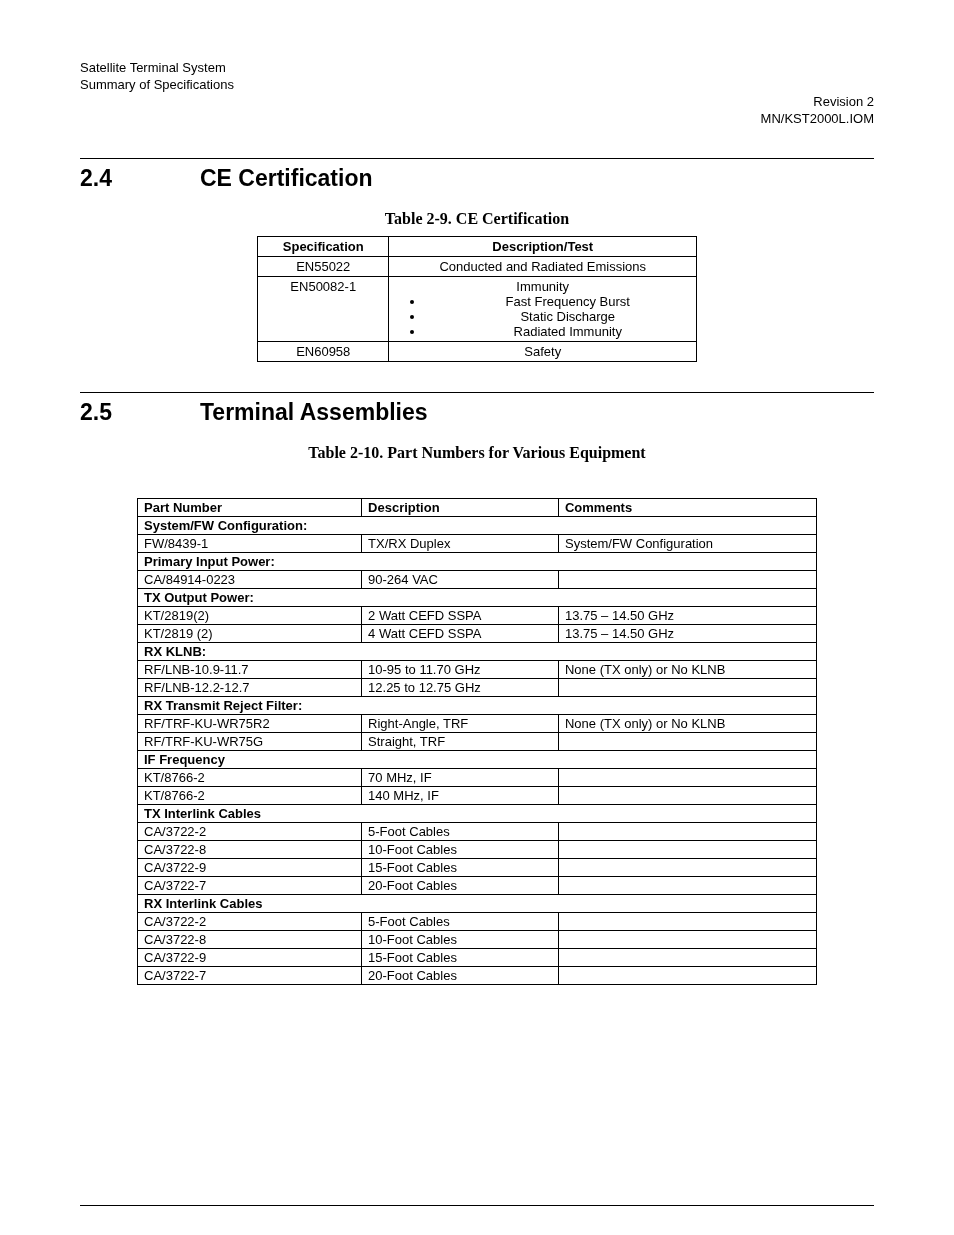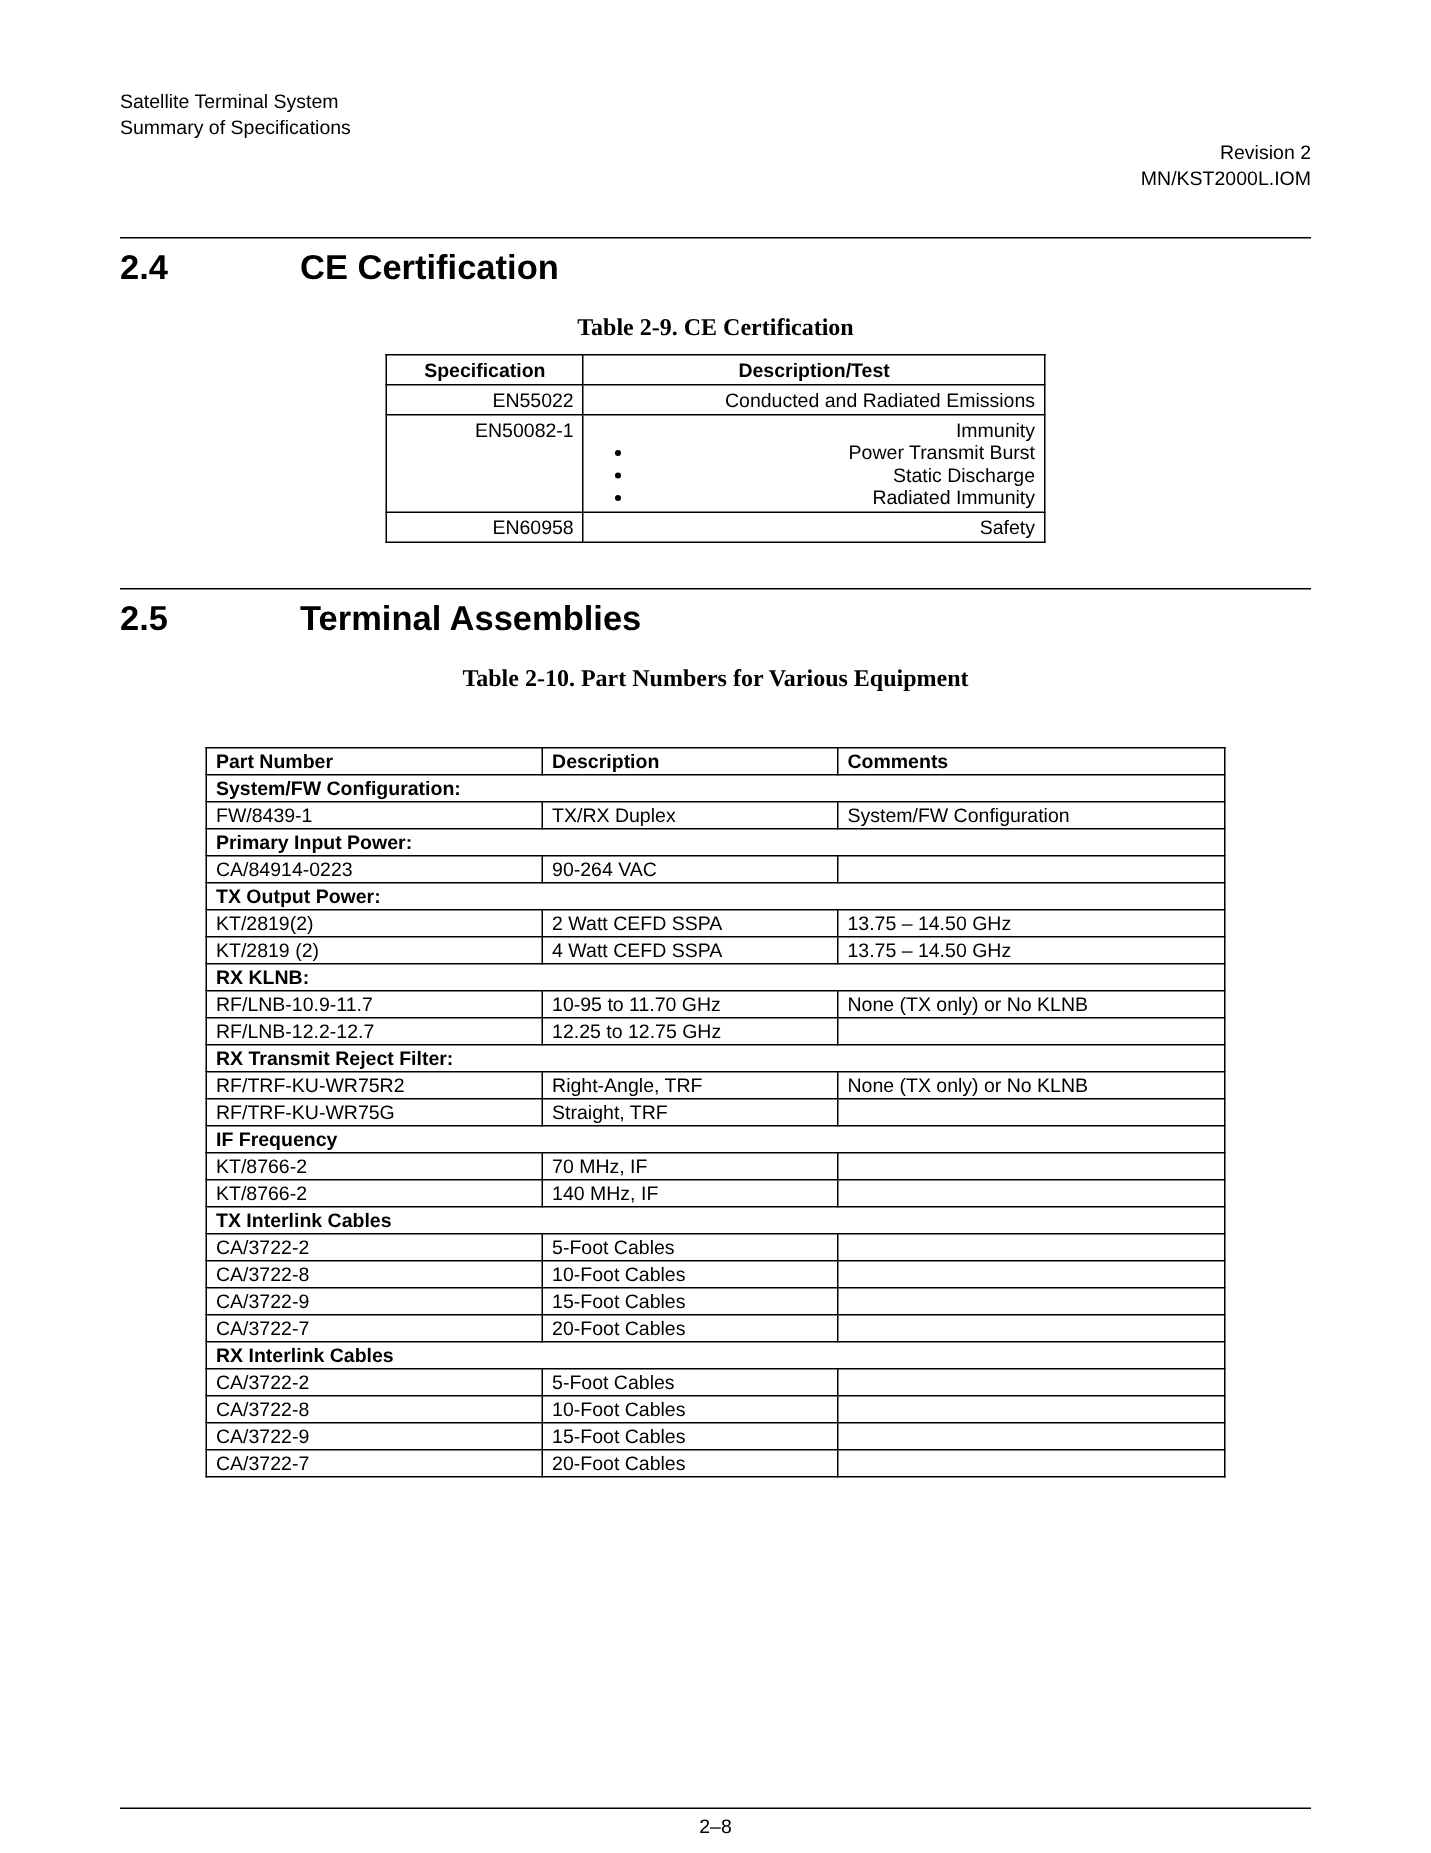--- a/index.html
+++ b/index.html
@@ -50,21 +50,21 @@
     border-collapse: collapse;
     margin: 0 auto;
   }
   .tbl-ce {
     width: 440px;
   }
   .tbl-ce th, .tbl-ce td {
     border: 1px solid #000;
     padding: 2px 6px;
     font-size: 13px;
-    text-align: right;
+    text-align: center;
     vertical-align: top;
   }
   .tbl-ce th {
     font-weight: bold;
     text-align: center;
   }
   .ce-bullets {
     margin: 0;
     padding-left: 30px;
   }
@@ -129,21 +129,21 @@
     </tr>
   </thead>
   <tbody id="ce-body">
       <tr>
         <td>EN55022</td>
         <td>Conducted and Radiated Emissions</td>
       </tr>
       <tr>
         <td>EN50082-1</td>
         <td>Immunity<ul class="ce-bullets">
-            <li>Power Transmit Burst</li>
+            <li>Fast Frequency Burst</li>
             <li>Static Discharge</li>
             <li>Radiated Immunity</li>
           </ul></td>
       </tr>
       <tr>
         <td>EN60958</td>
         <td>Safety</td>
       </tr>
     </tbody>
 </table>
@@ -277,14 +277,13 @@
       <tr>
         <td>CA/3722-7</td>
         <td>20-Foot Cables</td>
         <td></td>
       </tr>
     </tbody>
 </table>
 
 <div class="footer-wrap">
   <hr class="footer-rule">
-  <div style="text-align:center;font-size:13px;">2–8</div>
 </div>
 
 </body></html>

